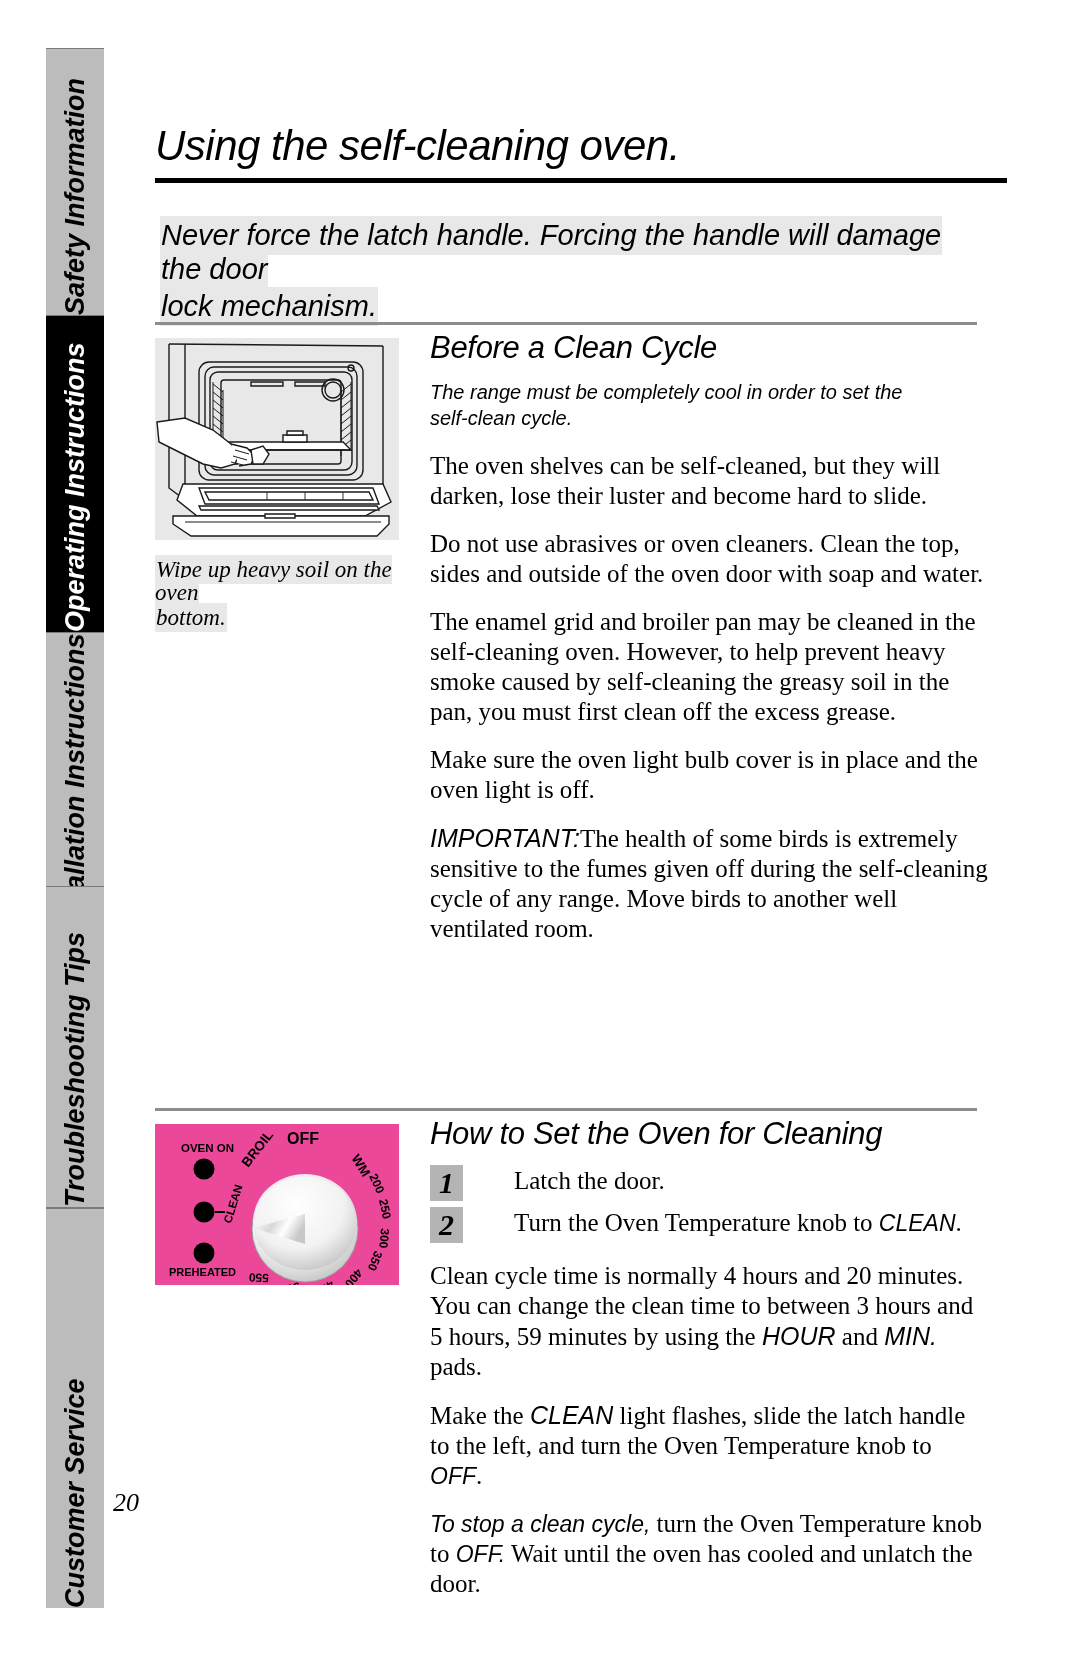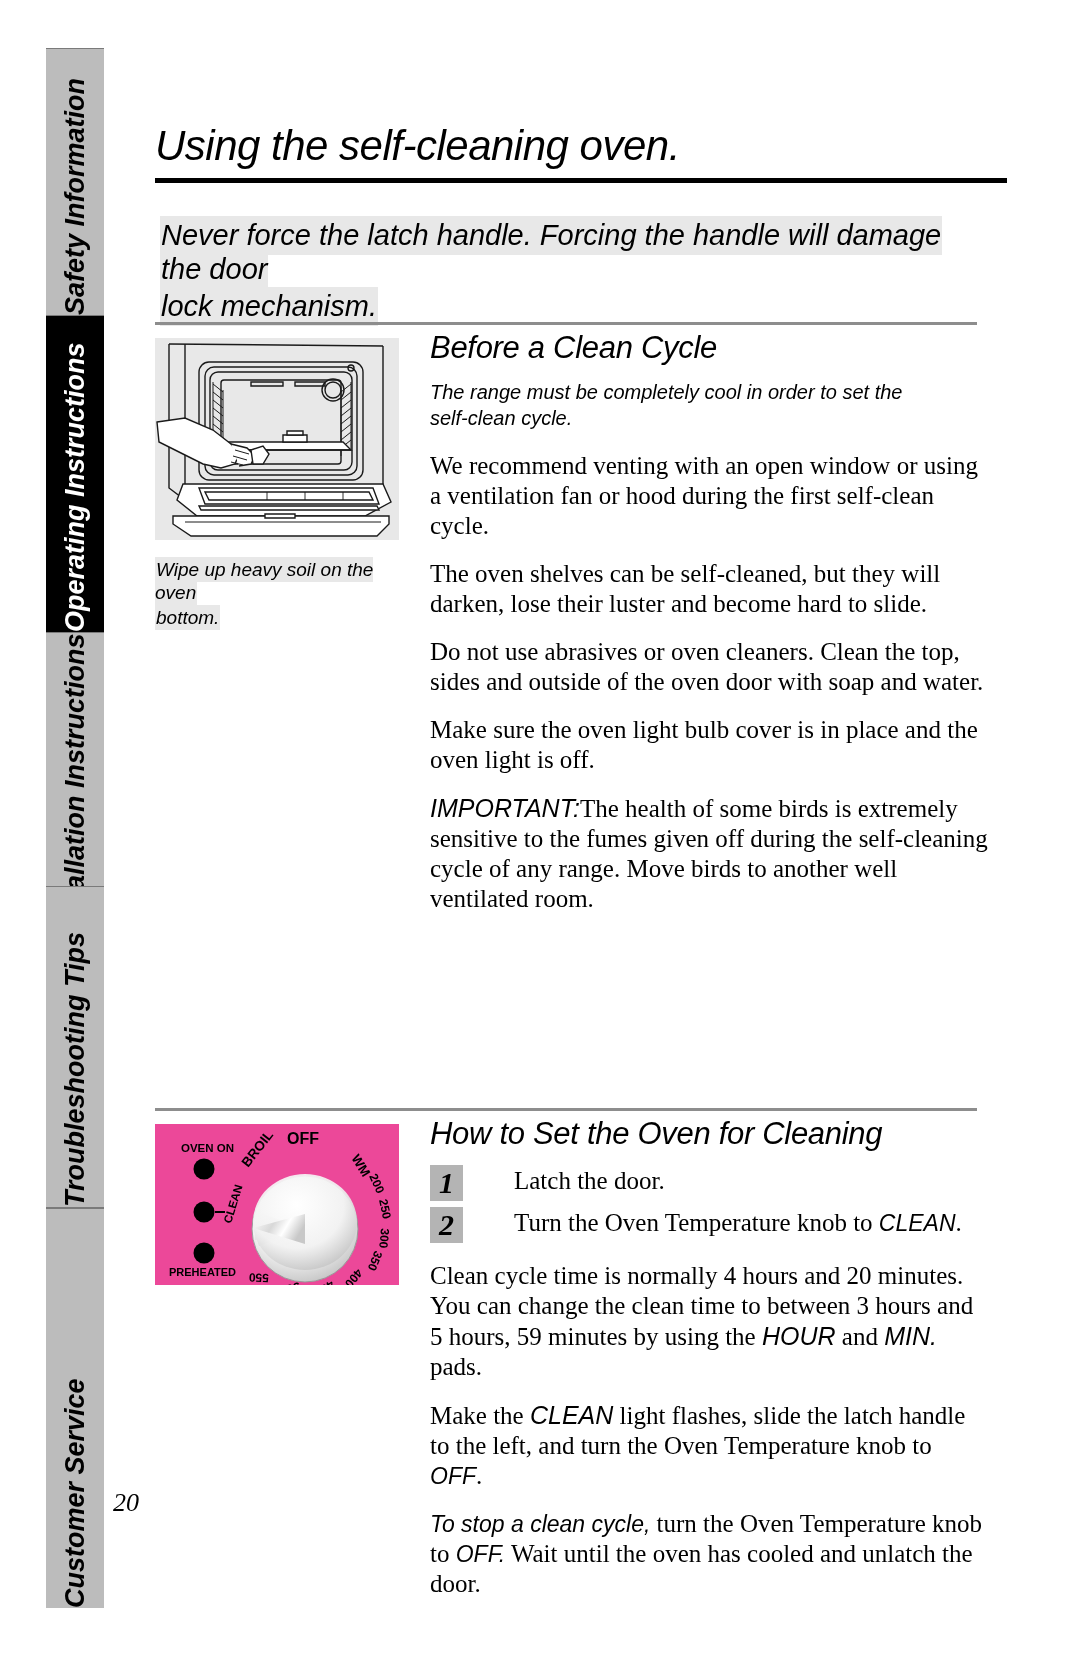--- a/index.html
+++ b/index.html
@@ -138,23 +138,23 @@
 
   #caption1 {
     position: absolute;
     left: 0px;
     top: 558px;
     width: 244px;
   }
   #caption1 .cl {
     display: inline;
     background: #e8e8e8;
-    font-family: Liberation Sans, sans-serif;
-    font-style: italic;
-    font-size: 19px;
+    font-family: Liberation Serif, serif;
+    font-style: italic;
+    font-size: 23px;
     line-height: 23px;
     color: #000;
     padding: 2px 1px;
   }
   .cline { margin: 0 0 2px 0; }
 
   
   #rightcol {
     position: absolute;
     left: 275px;
@@ -358,23 +358,23 @@
     <div class="cline"><span class="cl">Wipe up heavy soil on the oven</span></div>
     <div class="cline"><span class="cl">bottom.</span></div>
   </div>
 
   <div id="rightcol">
     <h2 class="sec">Before a Clean Cycle</h2>
     <p class="lead">
       <span>The range must be completely cool in order to set the</span><br>
       <span>self-clean cycle.</span>
     </p>
-    <p class="body">We recommend venting with an open window or using a ventilation fan or hood during the first self-clean cycle.</p>
     <p class="body">The oven shelves can be self-cleaned, but they will darken, lose their luster and become hard to slide.</p>
     <p class="body">Do not use abrasives or oven cleaners. Clean the top, sides and outside of the oven door with soap and water.</p>
+    <p class="body">The enamel grid and broiler pan may be cleaned in the self-cleaning oven. However, to help prevent heavy smoke caused by self-cleaning the greasy soil in the pan, you must first clean off the excess grease.</p>
     <p class="body">Make sure the oven light bulb cover is in place and the oven light is off.</p>
     <p class="body"><span class="sw">IMPORTANT:</span><span>The health of some birds is extremely sensitive to the fumes given off during the self-cleaning cycle of any range. Move birds to another well ventilated room.</span></p>
   </div>
 
   <div id="mid-rule"></div>
 
   <div id="illus2">
     <svg width="244" height="161" viewBox="0 0 244 161">
       <defs>
         <radialGradient id="knobg" cx="42%" cy="32%" r="78%">

